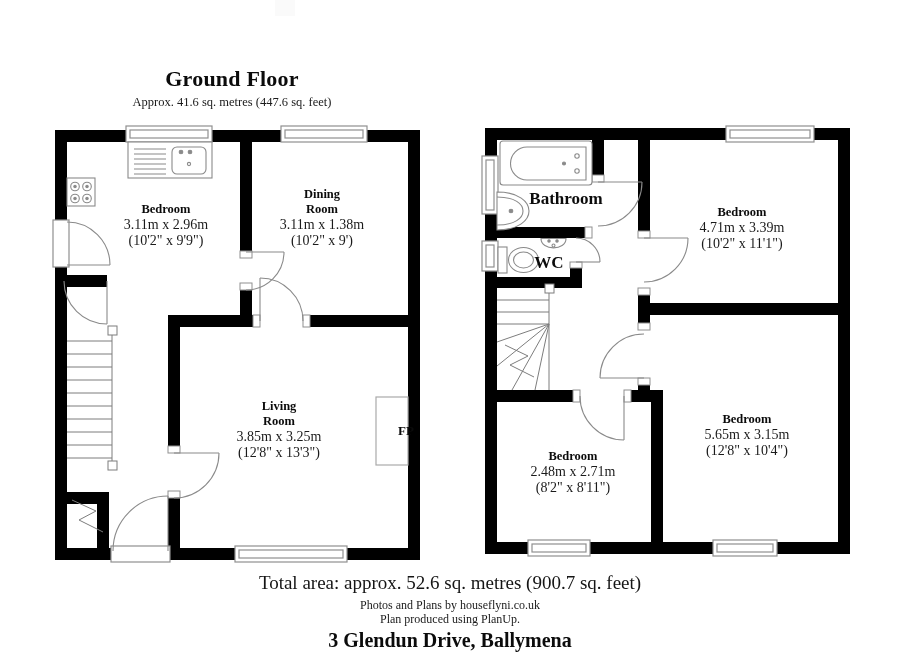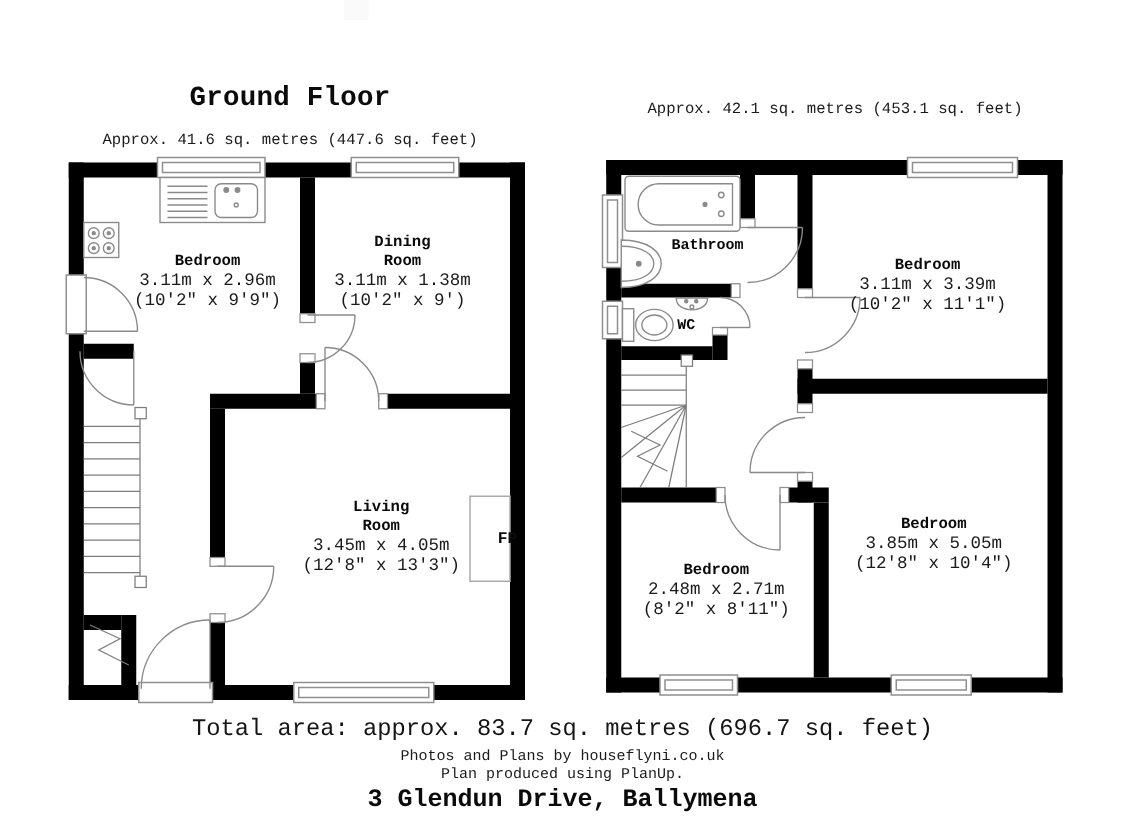--- a/index.html
+++ b/index.html
@@ -1,48 +1,47 @@
 <!DOCTYPE html>
 <html><head>
 <meta charset="utf-8">
 <style>
   html,body{margin:0;padding:0;background:#fff;}
   .canvas{
     position:relative;width:900px;height:653px;background:#ffffff;overflow:hidden;
-    font-family:Liberation Mono, monospace;color:#111;
+    font-family:Liberation Serif, serif;color:#111;
   }
   .topmark{position:absolute;left:275px;top:0;width:20px;height:16px;background:#fafafa;}
   svg.plan{position:absolute;left:0;top:0;}
   .floor-header{position:absolute;width:360px;text-align:center;transform:translateX(-50%);}
   .floor-title{font-size:22px;font-weight:bold;letter-spacing:0.2px;color:#0b0b0b;}
-  .floor-sub{font-size:12.5px;margin-top:14px;color:#1a1a1a;}
+  .floor-sub{font-size:12.5px;margin-top:3px;color:#1a1a1a;}
   .room-label{position:absolute;text-align:center;transform:translateX(-50%);line-height:1.18;white-space:nowrap;}
   .rname{font-size:12.5px;font-weight:bold;color:#0b0b0b;}
   .rdim{font-size:14px;color:#1a1a1a;}
   .fp-label{position:absolute;font-size:13px;font-weight:bold;transform:translate(-50%,-50%);color:#0b0b0b;padding-left:28px;}
-  .small-room-name{position:absolute;font-size:12px;font-weight:bold;transform:translateX(-50%);color:#0b0b0b;}
+  .small-room-name{position:absolute;font-size:17px;font-weight:bold;transform:translateX(-50%);color:#0b0b0b;}
   .footer-line{position:absolute;left:0;width:900px;text-align:center;}
   .total-area{top:572px;font-size:19px;color:#151515;}
   .credit1{top:598px;font-size:12px;color:#1a1a1a;}
   .credit2{top:612px;font-size:12px;color:#1a1a1a;}
   .address{top:629px;font-size:20px;font-weight:bold;color:#0b0b0b;}
 </style>
 </head>
 <body>
 
 <div class="canvas">
 
   <div class="topmark"></div>
 
   <div class="floor-header" style="left:232px;top:66px;">
     <div class="floor-title">Ground Floor</div>
     <div class="floor-sub">Approx. 41.6 sq. metres (447.6 sq. feet)</div>
   </div>
   <div class="floor-header" style="left:668px;top:66px;">
-    <div class="floor-sub">Approx. 42.1 sq. metres (453.1 sq. feet)</div>
   </div>
 
   <svg class="plan" width="900" height="653" viewBox="0 0 900 653">
 
     <g>
       <g fill="#000000">
         <rect x="55" y="130" width="365" height="12"></rect>
         <rect x="55" y="548" width="365" height="12"></rect>
         <rect x="55" y="130" width="12" height="430"></rect>
         <rect x="408" y="130" width="12" height="430"></rect>
@@ -262,48 +261,48 @@
     <div class="rdim">(10'2" x 9'9")</div>
   </div>
 
   <div class="room-label" style="left:322px;top:187px;">
     <div class="rname">Dining</div>
     <div class="rname">Room</div>
     <div class="rdim">3.11m x 1.38m</div>
     <div class="rdim">(10'2" x 9')</div>
   </div>
 
-  <div class="room-label" style="left:305px;top:399px;">
+  <div class="room-label" style="left:279px;top:399px;">
     <div class="rname">Living</div>
     <div class="rname">Room</div>
-    <div class="rdim">3.45m x 4.05m</div>
+    <div class="rdim">3.85m x 3.25m</div>
     <div class="rdim">(12'8" x 13'3")</div>
   </div>
 
   <div class="fp-label" style="left:392px;top:431px;">FP</div>
 
   <div class="small-room-name" style="left:566px;top:189px;">Bathroom</div>
   <div class="small-room-name" style="left:549px;top:253px;">WC</div>
 
   <div class="room-label" style="left:742px;top:205px;">
     <div class="rname">Bedroom</div>
-    <div class="rdim">3.11m x 3.39m</div>
+    <div class="rdim">4.71m x 3.39m</div>
     <div class="rdim">(10'2" x 11'1")</div>
   </div>
 
   <div class="room-label" style="left:747px;top:412px;">
     <div class="rname">Bedroom</div>
-    <div class="rdim">3.85m x 5.05m</div>
+    <div class="rdim">5.65m x 3.15m</div>
     <div class="rdim">(12'8" x 10'4")</div>
   </div>
 
   <div class="room-label" style="left:573px;top:449px;">
     <div class="rname">Bedroom</div>
     <div class="rdim">2.48m x 2.71m</div>
     <div class="rdim">(8'2" x 8'11")</div>
   </div>
 
-  <div class="footer-line total-area">Total area: approx. 83.7 sq. metres (696.7 sq. feet)</div>
+  <div class="footer-line total-area">Total area: approx. 52.6 sq. metres (900.7 sq. feet)</div>
   <div class="footer-line credit1">Photos and Plans by houseflyni.co.uk</div>
   <div class="footer-line credit2">Plan produced using PlanUp.</div>
   <div class="footer-line address">3 Glendun Drive, Ballymena</div>
 
 </div>
 
 </body></html>

